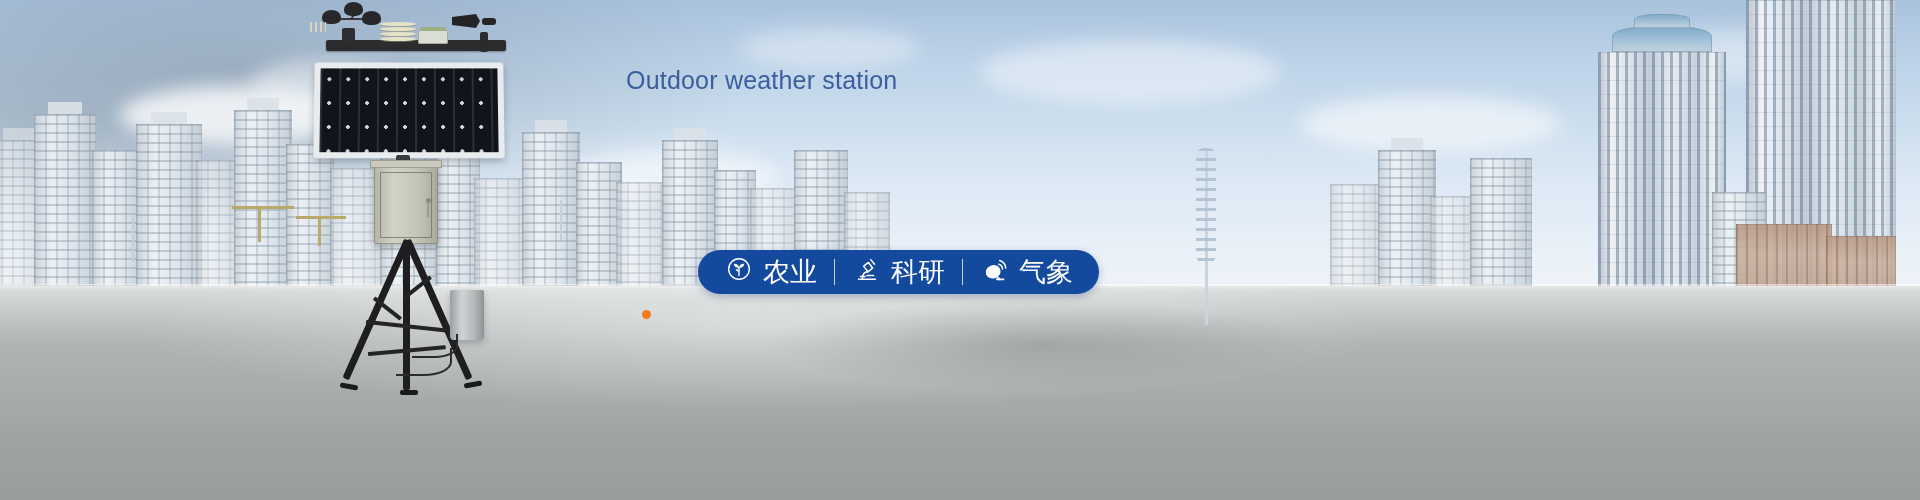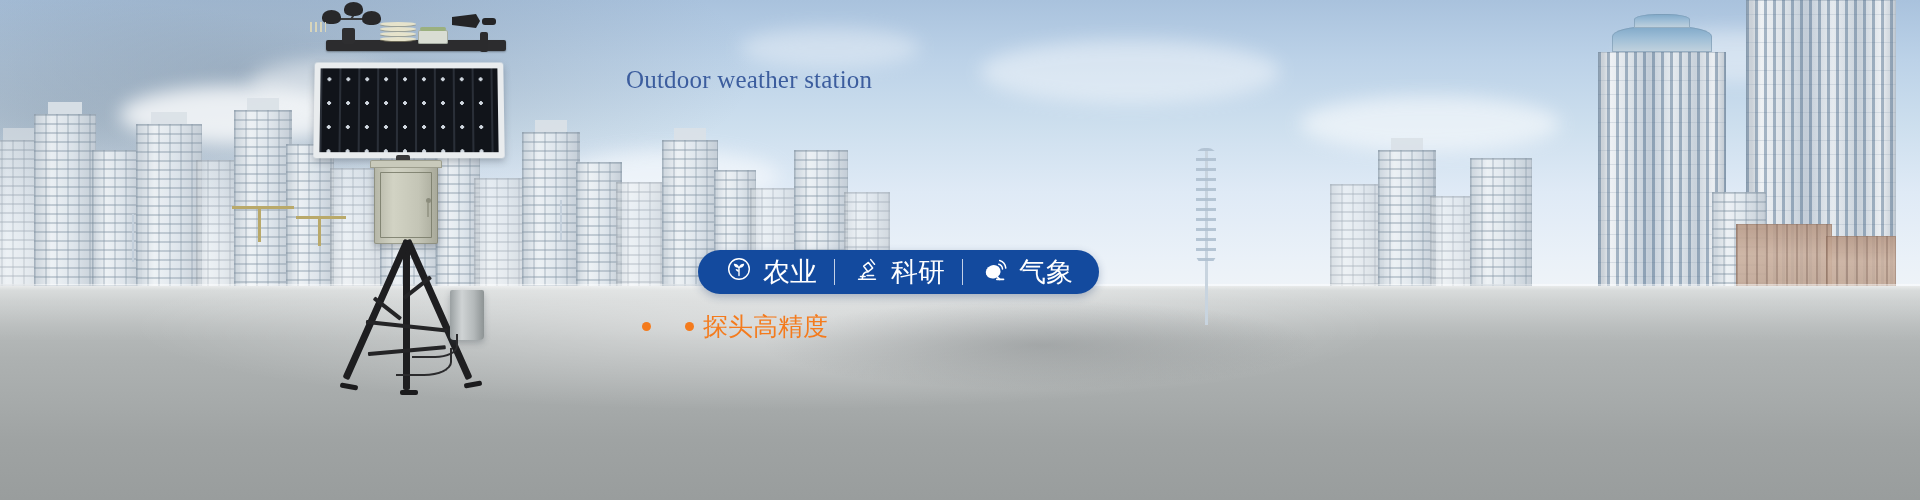--- a/index.html
+++ b/index.html
@@ -112,21 +112,21 @@
   .brace{position:absolute;background:#242426;border-radius:1px;transform-origin:left center;}
   .foot{position:absolute;width:18px;height:5px;background:#1b1b1d;border-radius:2px;}
   .bucket{position:absolute;left:150px;top:290px;width:34px;height:50px;
     background:linear-gradient(to right,#9aa0a2,#cfd3d4 35%,#b4b9ba 70%,#8d9394);border-radius:2px 2px 4px 4px;
     box-shadow:0 3px 6px rgba(60,70,80,.3);}
   .cable{position:absolute;border:2px solid #2b2b2d;border-top:none;border-left:none;border-radius:0 0 50% 0;}
 
   
   .copy{position:absolute;left:620px;top:0;width:1060px;height:500px;}
   .eng{position:absolute;left:6px;top:66px;font-size:25px;color:#3c5d9e;letter-spacing:.2px;
-    font-family:Liberation Serif, serif;white-space:nowrap;}
+    font-family:Liberation Sans, sans-serif;white-space:nowrap;}
   .cn-title{position:absolute;left:0px;top:92px;font-size:124px;line-height:128px;color:#1c55a8;
     font-weight:bold;letter-spacing:9px;white-space:nowrap;
     font-family:"DejaVu Sans","Liberation Sans",sans-serif;
     text-shadow:3px 4px 0 rgba(255,255,255,.55), 6px 7px 9px rgba(70,90,120,.35);}
 
   .pill{position:absolute;left:78px;top:250px;height:44px;background:#134a9e;border-radius:24px;
     display:flex;align-items:center;padding:0 26px;box-shadow:0 3px 8px rgba(30,60,110,.30);}
   .pill-item{display:flex;align-items:center;gap:9px;color:#fff;font-size:27px;white-space:nowrap;
     font-family:"DejaVu Sans","Liberation Sans",sans-serif;}
   .pill-sep{width:1px;height:26px;background:rgba(255,255,255,.75);margin:0 17px;}
@@ -338,20 +338,16 @@
         </span>
         <span>气象</span>
       </div>
 
     </div>
 
     <div class="features">
       <div class="feat">
         <span class="dot"></span>
       </div>
-      <div class="feat">
-        <span class="dot"></span>
-        <span>探头高精度</span>
-      </div>
     </div>
 
   </div>
 </div>
 
 </body></html>

